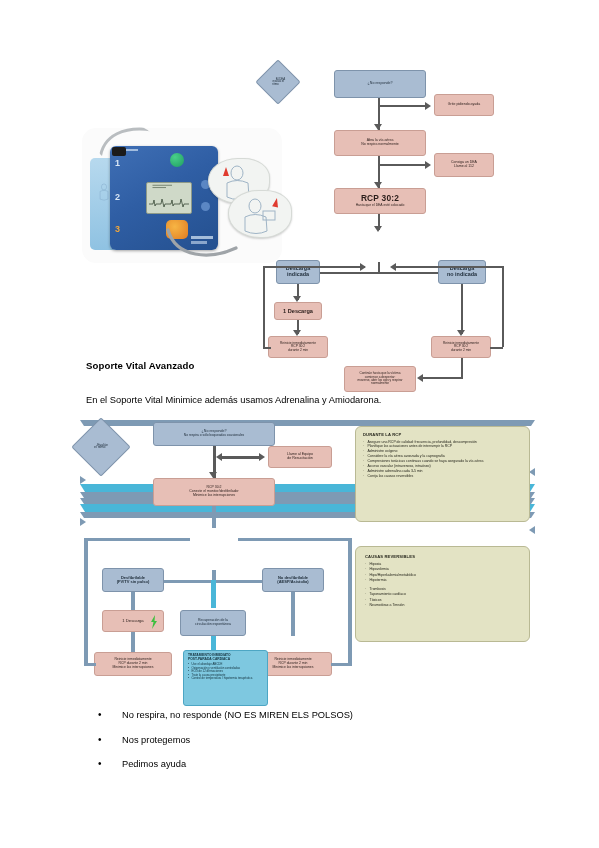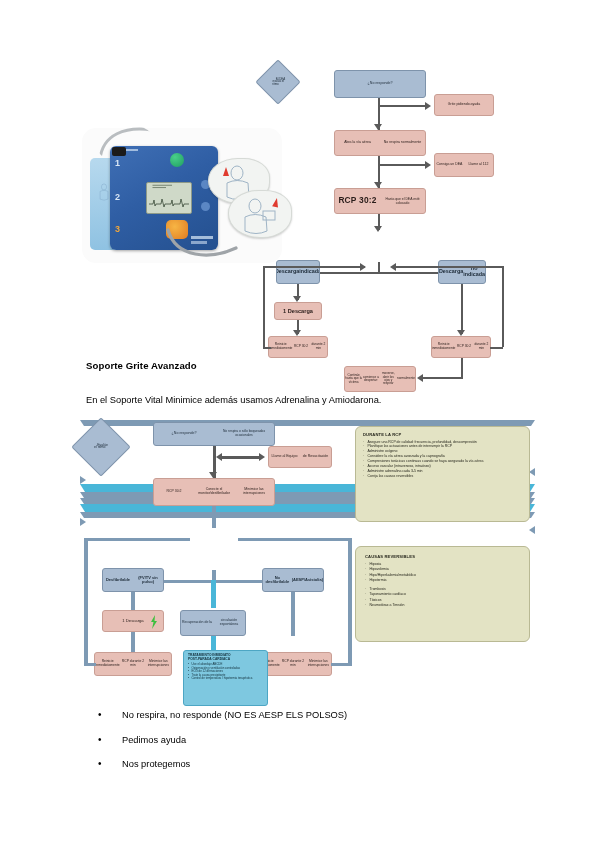--- a/index.html
+++ b/index.html
@@ -8,21 +8,21 @@
     width:599px;height:848px;position:relative;overflow:hidden;
     font-family:"Liberation Sans","DejaVu Sans",sans-serif;
     color:#000;
   }
   .page{position:absolute;inset:0;background:#fff;}
 
   
   .fc{position:absolute;}
   .node{
     position:absolute;box-sizing:border-box;
-    display:flex;flex-direction:row;align-items:center;justify-content:center;
+    display:flex;flex-direction:column;align-items:center;justify-content:center;
     text-align:center;line-height:1.08;
     border-radius:3px;overflow:hidden;
   }
   .node span{display:block;width:100%;}
   .blue{background:#a9bcd2;border:.7px solid #7e93ab;color:#1d2b38;}
   .pink{background:#e7bfb6;border:.7px solid #c99e94;color:#2a1d1a;}
   .cyan{background:#7ec8e0;border:.7px solid #4da6c4;color:#0d2a35;}
   .khaki{background:#e3e3c4;border:1px solid #b9b994;border-radius:6px;color:#1f1f16;}
   .diamond{
     background:#a9bcd2;border:.7px solid #7e93ab;color:#1d2b38;
@@ -443,22 +443,22 @@
         <li style="font-size:3.5px;line-height:1.5;position:relative;padding-left:4.5px;">
           <span style="position:absolute;left:0;">·</span><span>Tóxicos</span>
         </li>
         <li style="font-size:3.5px;line-height:1.5;position:relative;padding-left:4.5px;">
           <span style="position:absolute;left:0;">·</span><span>Neumotórax a Tensión</span>
         </li>
       </ul>
     </div>
   </div>
 
-  <h2 class="h-sec">Soporte Grite Avanzado</h2>
+  <h2 class="h-sec">Soporte Vital Avanzado</h2>
   <p class="p-sec">En el Soporte Vital Minimice además usamos Adrenalina y Amiodarona.</p>
 
   <ul class="bullets">
-    <li>No respira, no responde (NO ES AESP ELS POLSOS)</li>
+    <li>No respira, no responde (NO ES MIREN ELS POLSOS)</li>
+    <li>Nos protegemos</li>
     <li>Pedimos ayuda</li>
-    <li>Nos protegemos</li>
   </ul>
 
 </div>
 
 </body></html>

